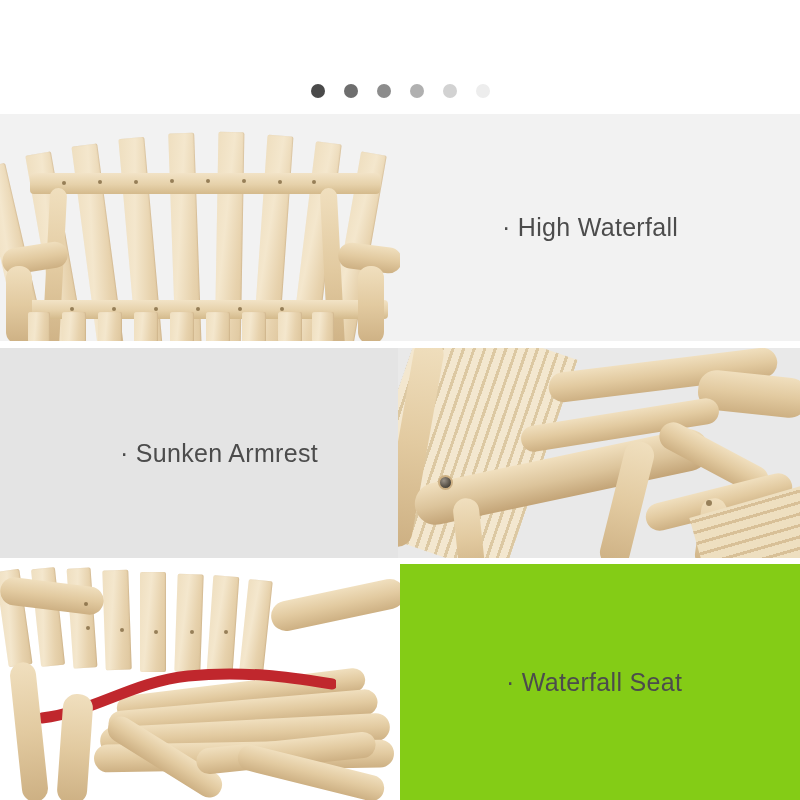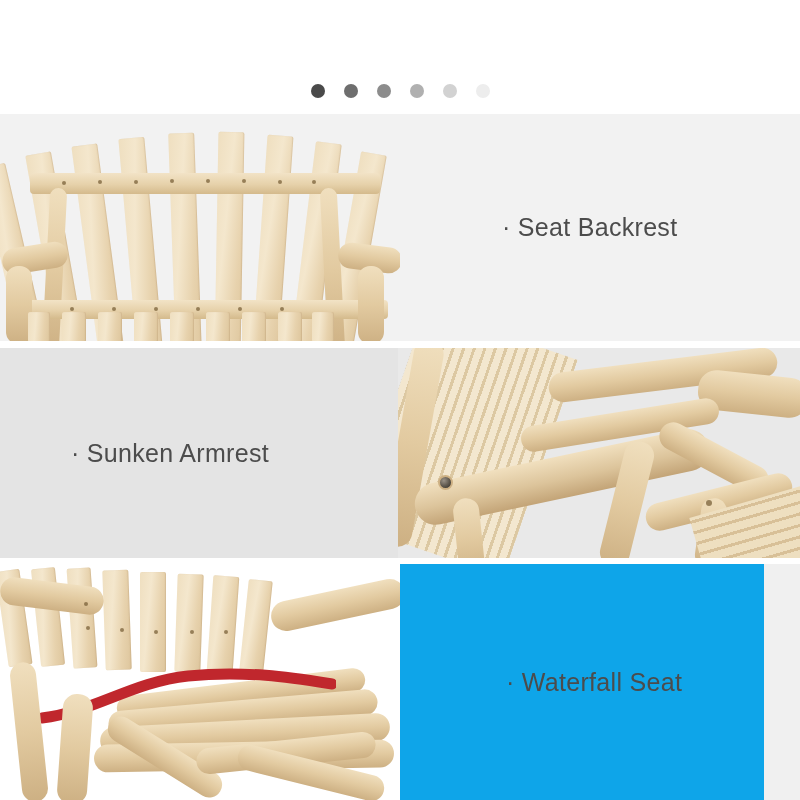--- a/index.html
+++ b/index.html
@@ -68,32 +68,32 @@
   .row-3 { top: 564px;  height: 236px; background: #f0f0f0; }
 
   .pane-img  { position: relative; overflow: hidden; height: 100%; }
   .pane-text { position: relative; height: 100%; display: flex; align-items: center; }
 
   .r1-img  { width: 400px; background: #f2f2f2; }
   .r1-text { width: 400px; background: #f2f2f2; }
   .r2-text { width: 398px; background: #e4e4e4; }
   .r2-img  { width: 402px; background: #e9e9e9; }
   .r3-img  { width: 400px; background: #ffffff; }
-  .r3-text { width: 364px; background: #0ea5e9; }
+  .r3-text { width: 400px; background: #84cc16; }
 
   .feature-label {
     font-size: 25px;
     font-weight: 400;
     color: #4c4c4c;
     letter-spacing: 0.3px;
     white-space: nowrap;
     font-family: "Liberation Sans", sans-serif;
   }
   .r1-text .feature-label { margin-left: 102px; }
-  .r2-text .feature-label { margin-left: 71px; }
+  .r2-text .feature-label { margin-left: 120px; }
   .r3-text .feature-label { margin-left: 106px; }
 
   
   .art { position: absolute; inset: 0; }
 
   .slat {
     position: absolute;
     background: linear-gradient(95deg,#efdfc0 0%,#f4e7cd 35%,#e7d2ad 70%,#ddc59c 100%);
     border-radius: 2px;
     box-shadow: inset -1px 0 1px rgba(160,125,80,.22);
@@ -190,21 +190,21 @@
         <div class="slat" style="left:134px; top:198px; width:24px; height:30px;"></div>
         <div class="slat" style="left:170px; top:198px; width:24px; height:30px;"></div>
         <div class="slat" style="left:206px; top:198px; width:24px; height:30px;"></div>
         <div class="slat" style="left:242px; top:198px; width:24px; height:30px;"></div>
         <div class="slat" style="left:278px; top:198px; width:24px; height:30px;"></div>
         <div class="slat" style="left:312px; top:198px; width:22px; height:30px;"></div>
       </div>
     </div>
 
     <div class="pane-text r1-text">
-      <span class="feature-label">· Seat Backrest</span>
+      <span class="feature-label">· High Waterfall</span>
     </div>
   </div>
 
   <div class="row row-2">
 
     <div class="pane-text r2-text">
       <span class="feature-label">· Sunken Armrest</span>
     </div>
 
     <div class="pane-img r2-img">

